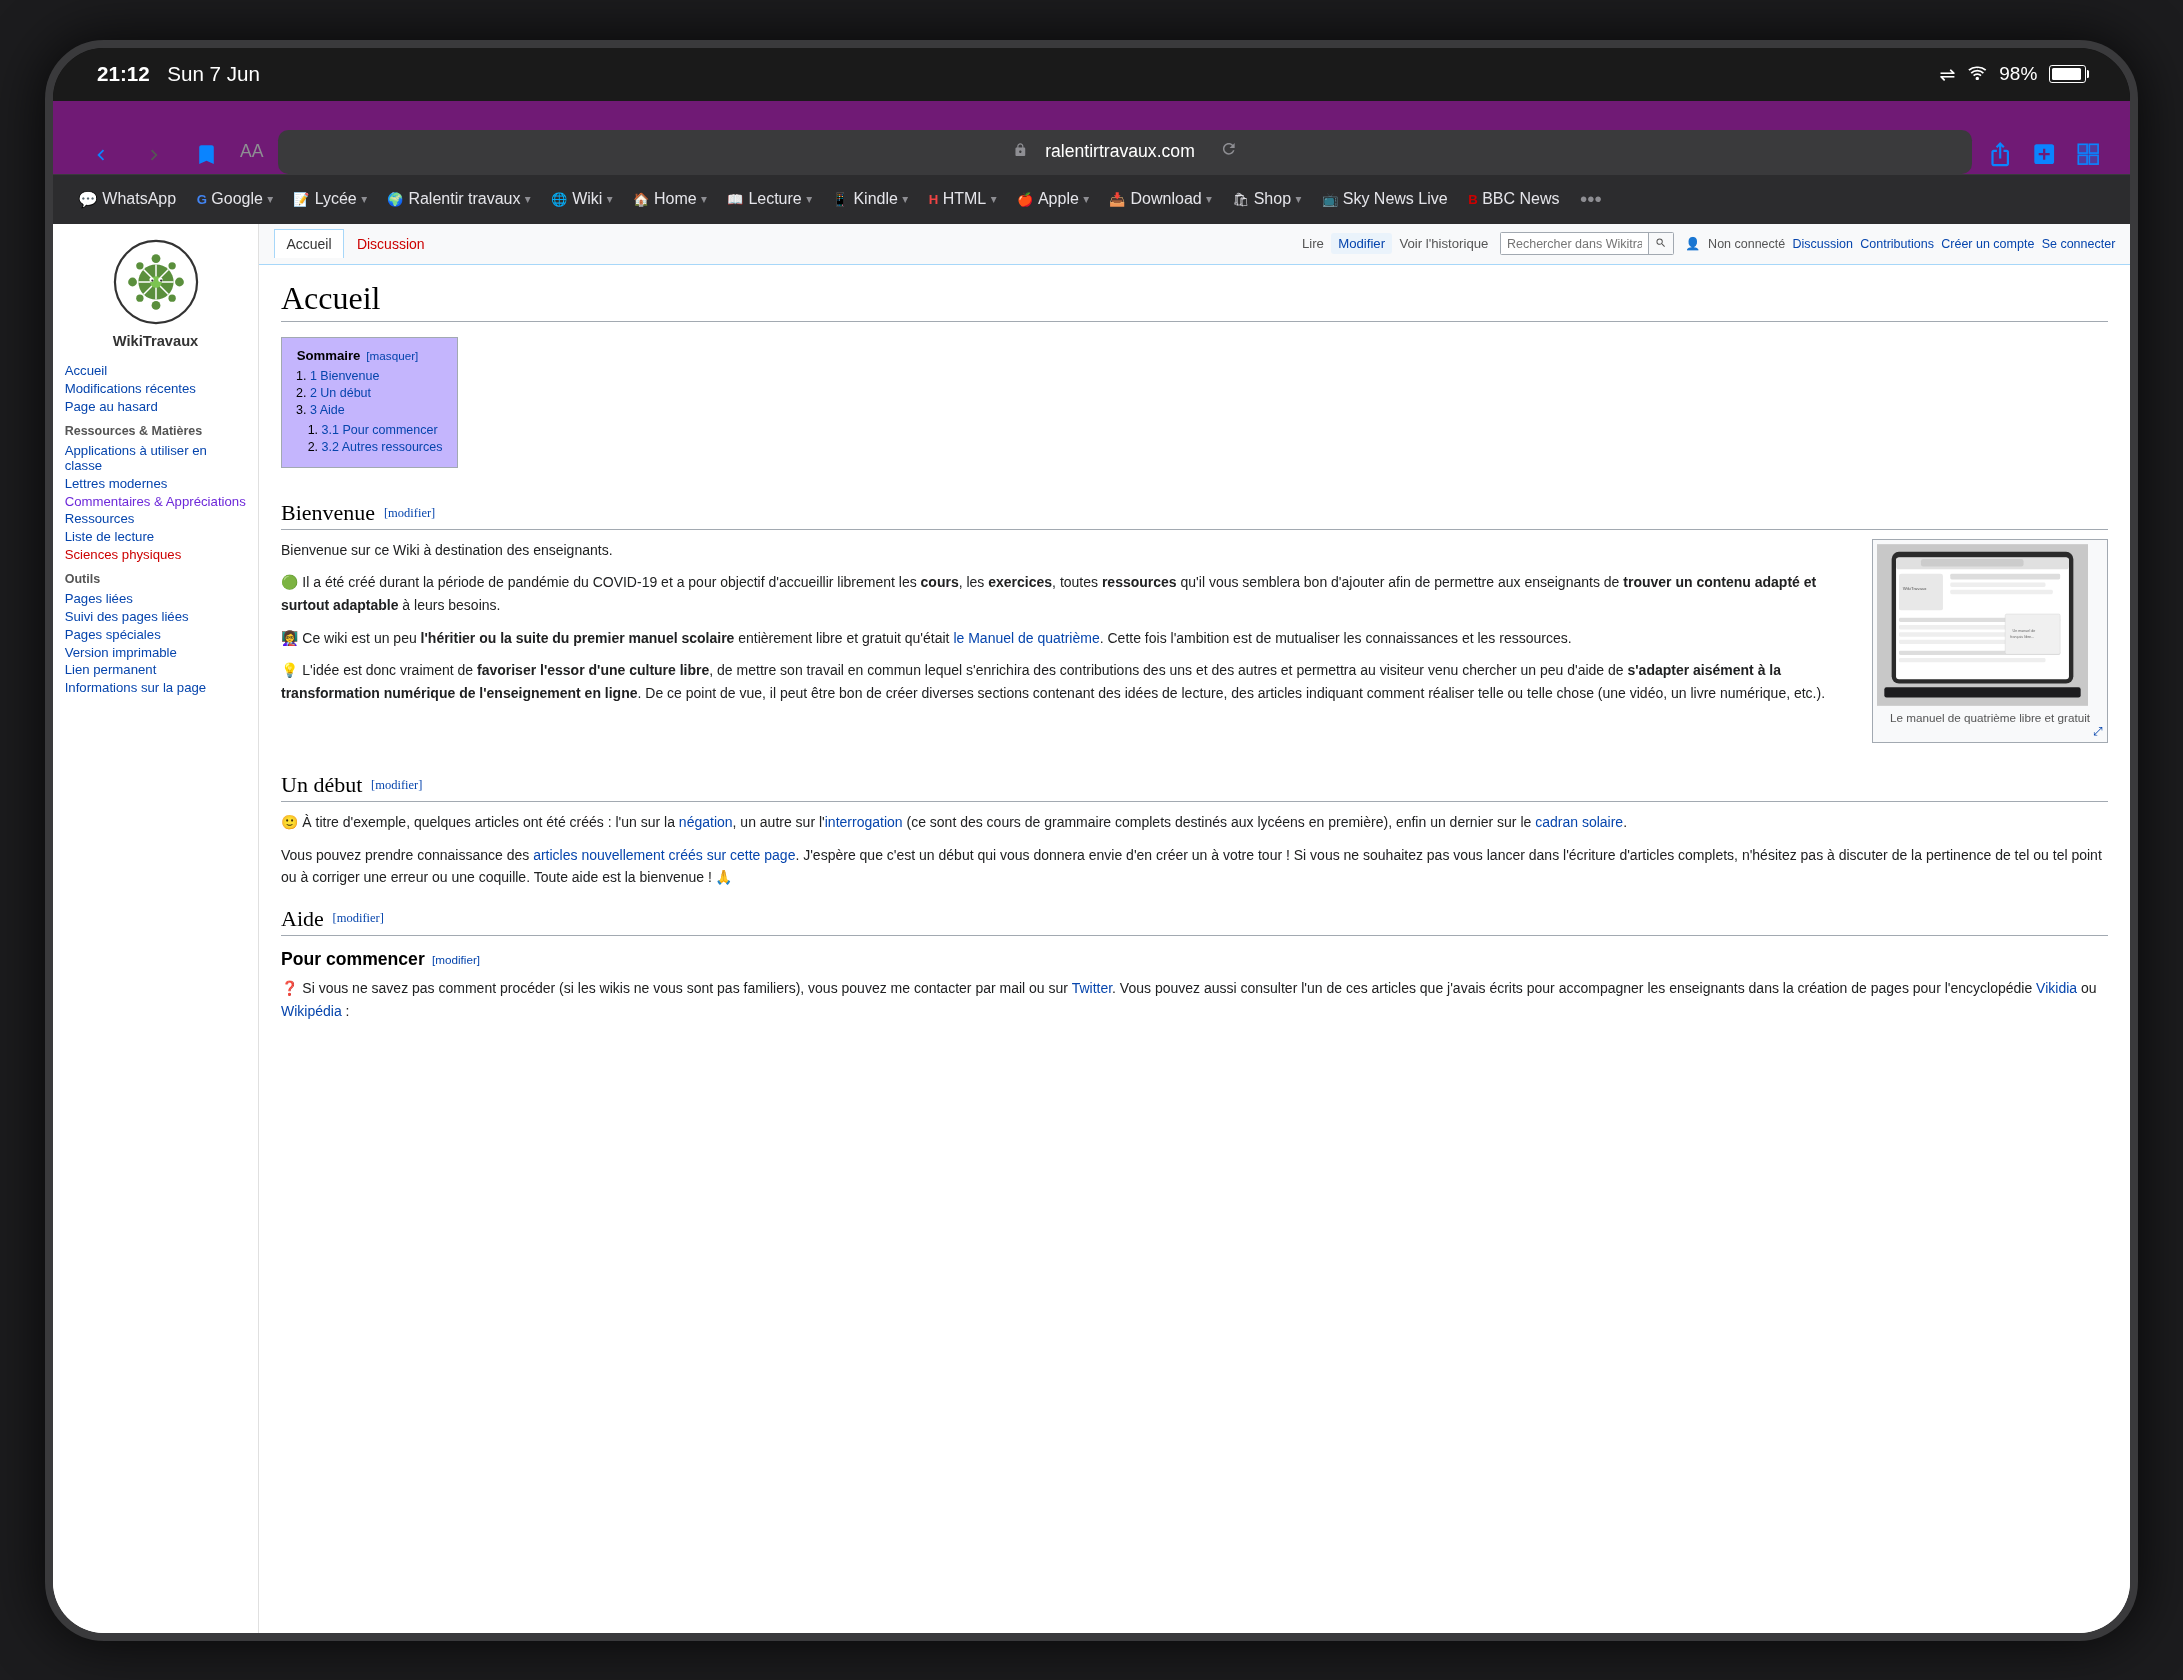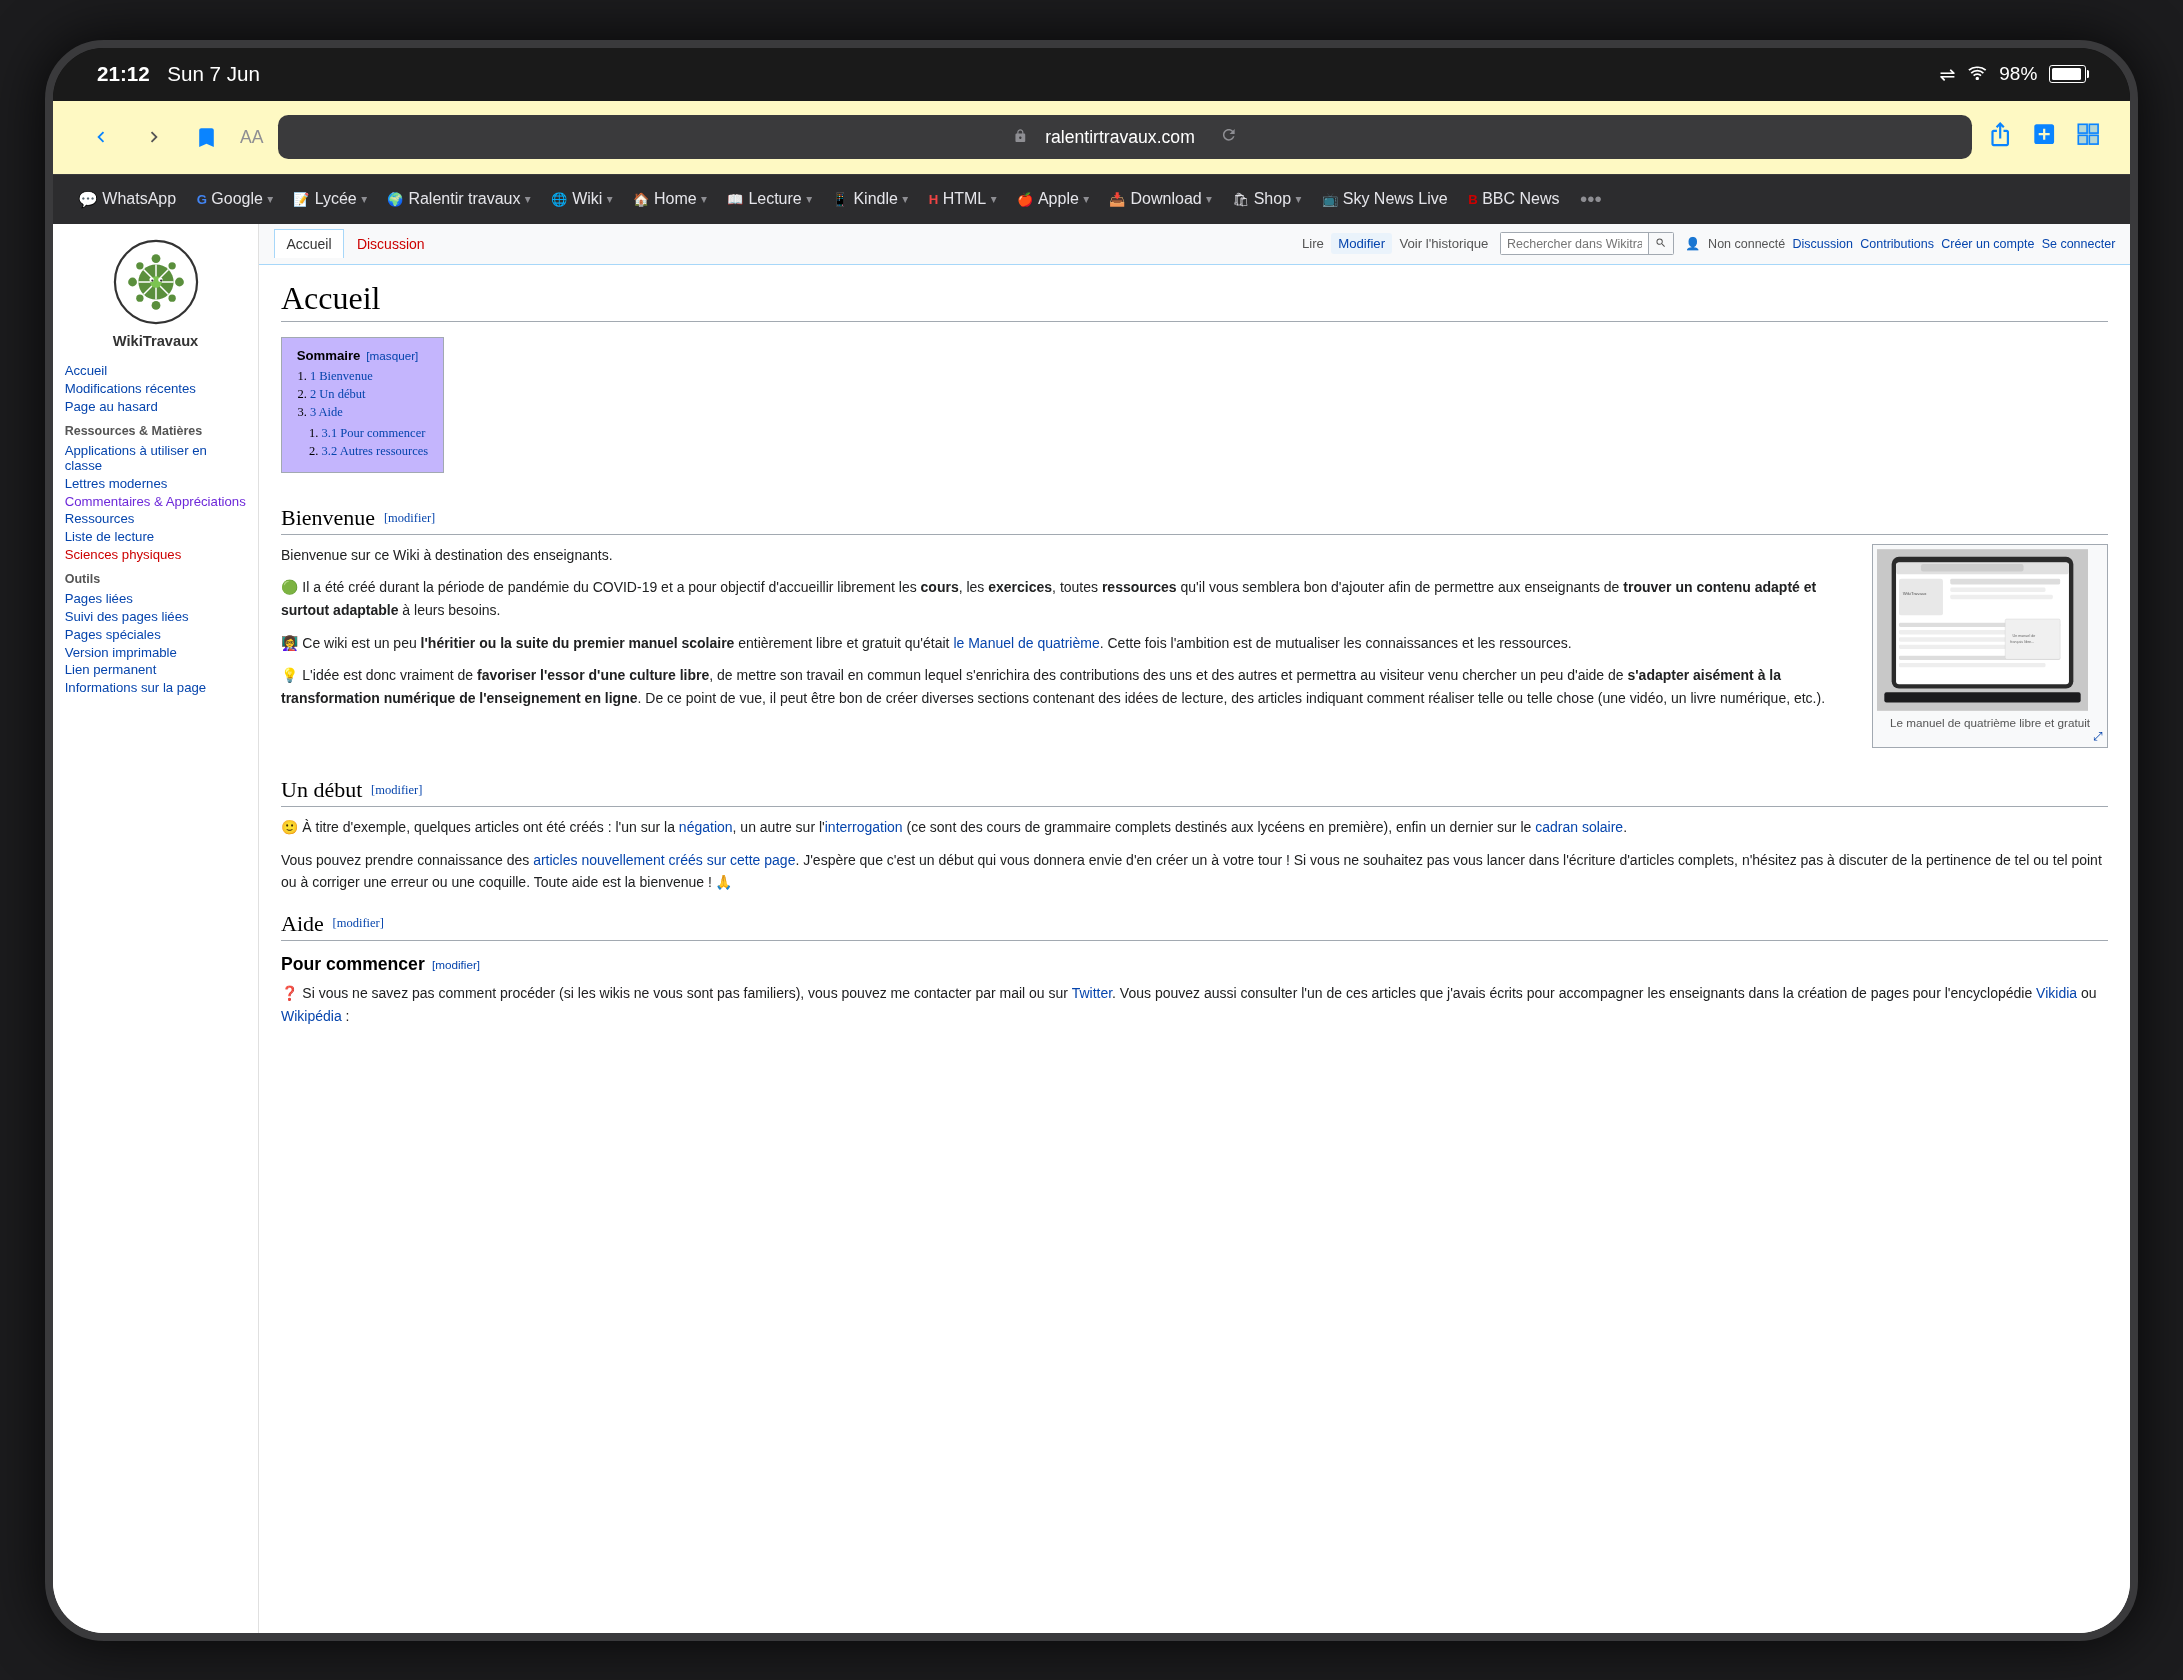--- a/index.html
+++ b/index.html
@@ -78,24 +78,24 @@
       right: -4.4px;
     }
     
     .browser-chrome {
       background: #2c2c2e;
       flex-shrink: 0;
     }
     .nav-bar {
       height: 73px;
       display: flex;
-      align-items: center;
+      align-items: flex-end;
       padding: 0 29px;
       gap: 14.7px;
-      background: #fef9c3;
+      background: #701a75;
     }
     .nav-btn {
       width: 38px;
       height: 38px;
       display: flex;
       align-items: center;
       justify-content: center;
       color: #0a84ff;
       font-size: 23.5px;
       cursor: pointer;
@@ -347,21 +347,20 @@
       color: #0645ad;
       font-weight: normal;
       cursor: pointer;
     }
     .toc ol {
       margin: 5.9px 0 0 13.2px;
     }
     .toc li {
       margin: 2.9px 0;
       font-size: 12.5px;
-      font-family: Liberation Serif, serif;
     }
     .toc a { color: #0645ad; text-decoration: none; }
     .toc .toc-sub {
       margin-left: 11.7px;
     }
     
     .section-heading {
       font-size: 22px;
       font-weight: normal;
       border-bottom: 0.7px solid #a2a9b1;

